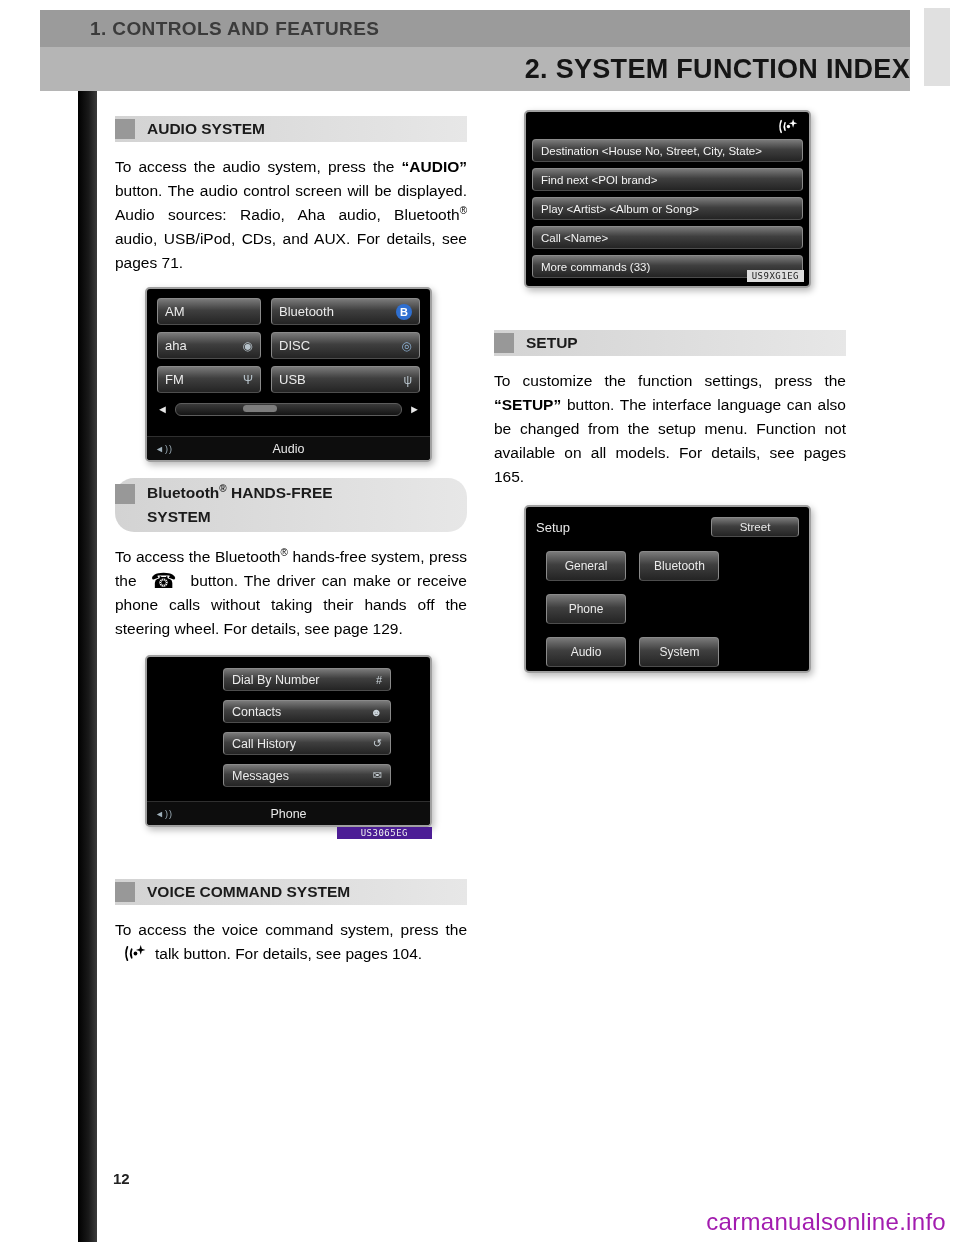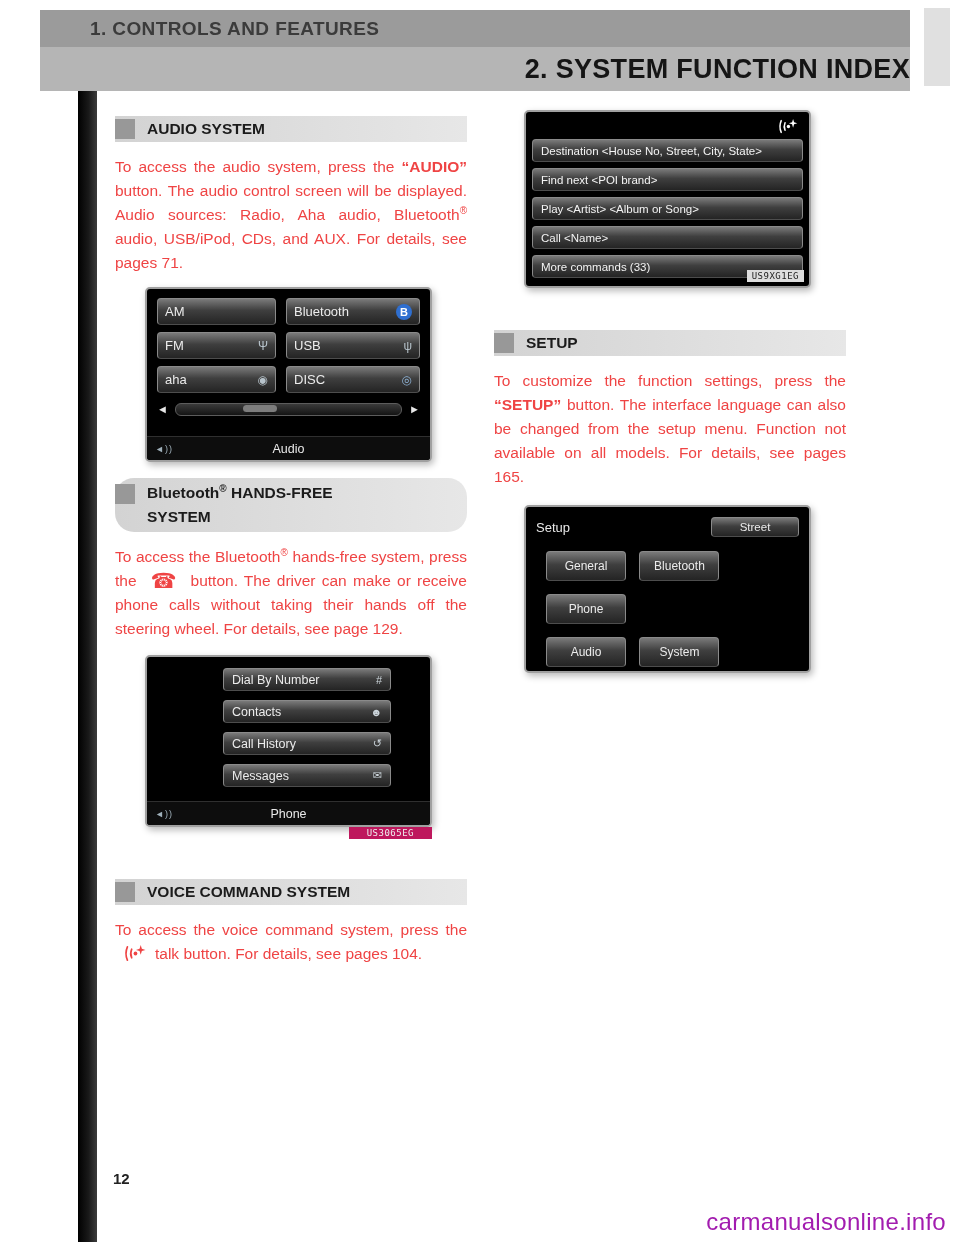--- a/index.html
+++ b/index.html
@@ -18,58 +18,58 @@
   .col-left{left:115px;}
   .col-right{left:494px;}
   .sec-head{display:flex;align-items:center;background:linear-gradient(to right,#d3d3d3,#e7e7e7);
             margin-top:16px;min-height:26px;}
   .sec-head.mt-md{margin-top:52px;}
   .sec-head.mt-lg{margin-top:42px;}
   .sec-head .bullet{width:20px;height:20px;background:#989898;margin-right:12px;flex:0 0 auto;}
   .sec-title{font-size:15.5px;font-weight:bold;color:#1b1b1b;line-height:24px;}
   .sec-head.two-line{align-items:flex-start;padding:3px 0;border-radius:19px;}
   .sec-head.two-line .bullet{margin-top:3px;}
-  .para{margin:13px 0 0;font-size:15.5px;line-height:24px;text-align:justify;color:#ef4444;}
+  .para{margin:13px 0 0;font-size:15.5px;line-height:24px;text-align:justify;color:#000000;}
   .para b{font-weight:bold;}
   sup{font-size:10px;vertical-align:super;line-height:0;}
   .phone-glyph{font-size:21px;padding:0 12px;vertical-align:-2px;}
   .talk-svg{vertical-align:-4px;margin:0 7px;}
   
   .figure{position:relative;}
   .screen{position:relative;background:#000;border:2px solid #a0a0a0;border-radius:5px;
           box-sizing:border-box;box-shadow:2px 3px 7px rgba(0,0,0,.28);}
   .scr-btn{background:linear-gradient(#7a7a7a,#3f3f3f 45%,#242424);border:1px solid #8a8a8a;
            border-bottom-color:#4d4d4d;border-radius:4px;color:#ececec;display:flex;align-items:center;
            justify-content:space-between;box-sizing:border-box;box-shadow:0 1px 2px #000;}
   .scr-footer{position:absolute;left:0;right:0;bottom:0;height:23px;background:#0d0d0d;border-top:1px solid #2f2f2f;
               display:flex;align-items:center;justify-content:center;color:#e9e9e9;font-size:12.5px;
               border-radius:0 0 3px 3px;}
   .scr-footer .speaker{position:absolute;left:8px;font-size:9px;color:#9fb0ba;letter-spacing:1px;}
   
   .audio-figure{margin:12px 0 0 30px;width:287px;height:175px;}
   .audio-screen{width:100%;height:100%;padding:9px 10px 26px;}
   .src-row{display:flex;gap:10px;margin-bottom:7px;height:27px;}
-  .src-left{width:119px;font-size:13px;padding:0 7px;}
+  .src-left{width:104px;font-size:13px;padding:0 7px;}
   .src-right{flex:1;font-size:13px;padding:0 7px;}
   .mini-icon{color:#b7c3cb;font-size:12px;}
   .mini-icon.disc{color:#8fb4d8;}
   .bt-badge{width:16px;height:16px;border-radius:50%;background:#2f6fd0;color:#fff;font-size:11px;
             font-weight:bold;display:flex;align-items:center;justify-content:center;}
   .slider-row{display:flex;align-items:center;gap:7px;height:18px;margin-top:3px;}
   .arrow{color:#e8e8e8;font-size:11px;}
   .slider-track{flex:1;height:11px;border:1px solid #5c5c5c;border-radius:6px;
                 background:linear-gradient(#3a3a3a,#141414);position:relative;}
   .slider-thumb{position:absolute;left:30%;top:1px;width:34px;height:7px;background:#7d7d7d;border-radius:4px;}
   
   .phone-figure{margin:14px 11px 0 30px;width:287px;height:172px;}
   .phone-screen{width:100%;height:100%;padding:11px 0 24px 76px;}
   .p-btn{width:168px;height:23px;margin-bottom:9px;font-size:12.5px;padding:0 8px;}
   .p-icon{color:#cdd6dc;font-size:11px;}
-  .fig-code-dark{position:absolute;right:-2px;bottom:-14px;background:#be185d;color:#efefef;font-size:9px;
-                 padding:1px 18px;letter-spacing:.5px;font-family:"DejaVu Sans Mono",monospace;}
+  .fig-code-dark{position:absolute;right:-2px;bottom:-14px;background:#4c1d95;color:#efefef;font-size:9px;
+                 padding:1px 24px;letter-spacing:.5px;font-family:"DejaVu Sans Mono",monospace;}
   
   .voice-figure{margin:10px 0 0 30px;width:287px;height:178px;}
   .voice-screen{width:100%;height:100%;padding:5px 6px;}
   .voice-top{height:22px;position:relative;}
   .talk-white{position:absolute;right:4px;top:1px;color:#ffffff;}
   .v-btn{height:23px;margin-bottom:6px;font-size:11.5px;padding:0 8px;justify-content:flex-start;color:#f4f4f4;}
   .fig-code-light{position:absolute;right:5px;bottom:4px;background:#dedede;color:#222;font-size:9px;
                   padding:1px 5px;letter-spacing:.5px;font-family:"DejaVu Sans Mono",monospace;}
   
   .setup-figure{margin:16px 0 0 30px;width:287px;height:168px;}
@@ -113,36 +113,36 @@
           <div class="scr-btn src-left">
             <span>AM</span>
           </div>
           <div class="scr-btn src-right">
             <span>Bluetooth</span>
             <span class="bt-badge">B</span>
           </div>
         </div>
         <div class="src-row">
           <div class="scr-btn src-left">
+            <span>aha</span>
+            <span class="mini-icon">◉</span>
+          </div>
+          <div class="scr-btn src-right">
+            <span>DISC</span>
+            <span class="mini-icon disc">◎</span>
+          </div>
+        </div>
+        <div class="src-row">
+          <div class="scr-btn src-left">
             <span>FM</span>
             <span class="mini-icon">Ψ</span>
           </div>
           <div class="scr-btn src-right">
             <span>USB</span>
             <span class="mini-icon">ψ</span>
-          </div>
-        </div>
-        <div class="src-row">
-          <div class="scr-btn src-left">
-            <span>aha</span>
-            <span class="mini-icon">◉</span>
-          </div>
-          <div class="scr-btn src-right">
-            <span>DISC</span>
-            <span class="mini-icon disc">◎</span>
           </div>
         </div>
         <div class="slider-row">
           <span class="arrow">◄</span>
           <div class="slider-track">
             <div class="slider-thumb"></div>
           </div>
           <span class="arrow">►</span>
         </div>
         <div class="scr-footer">

